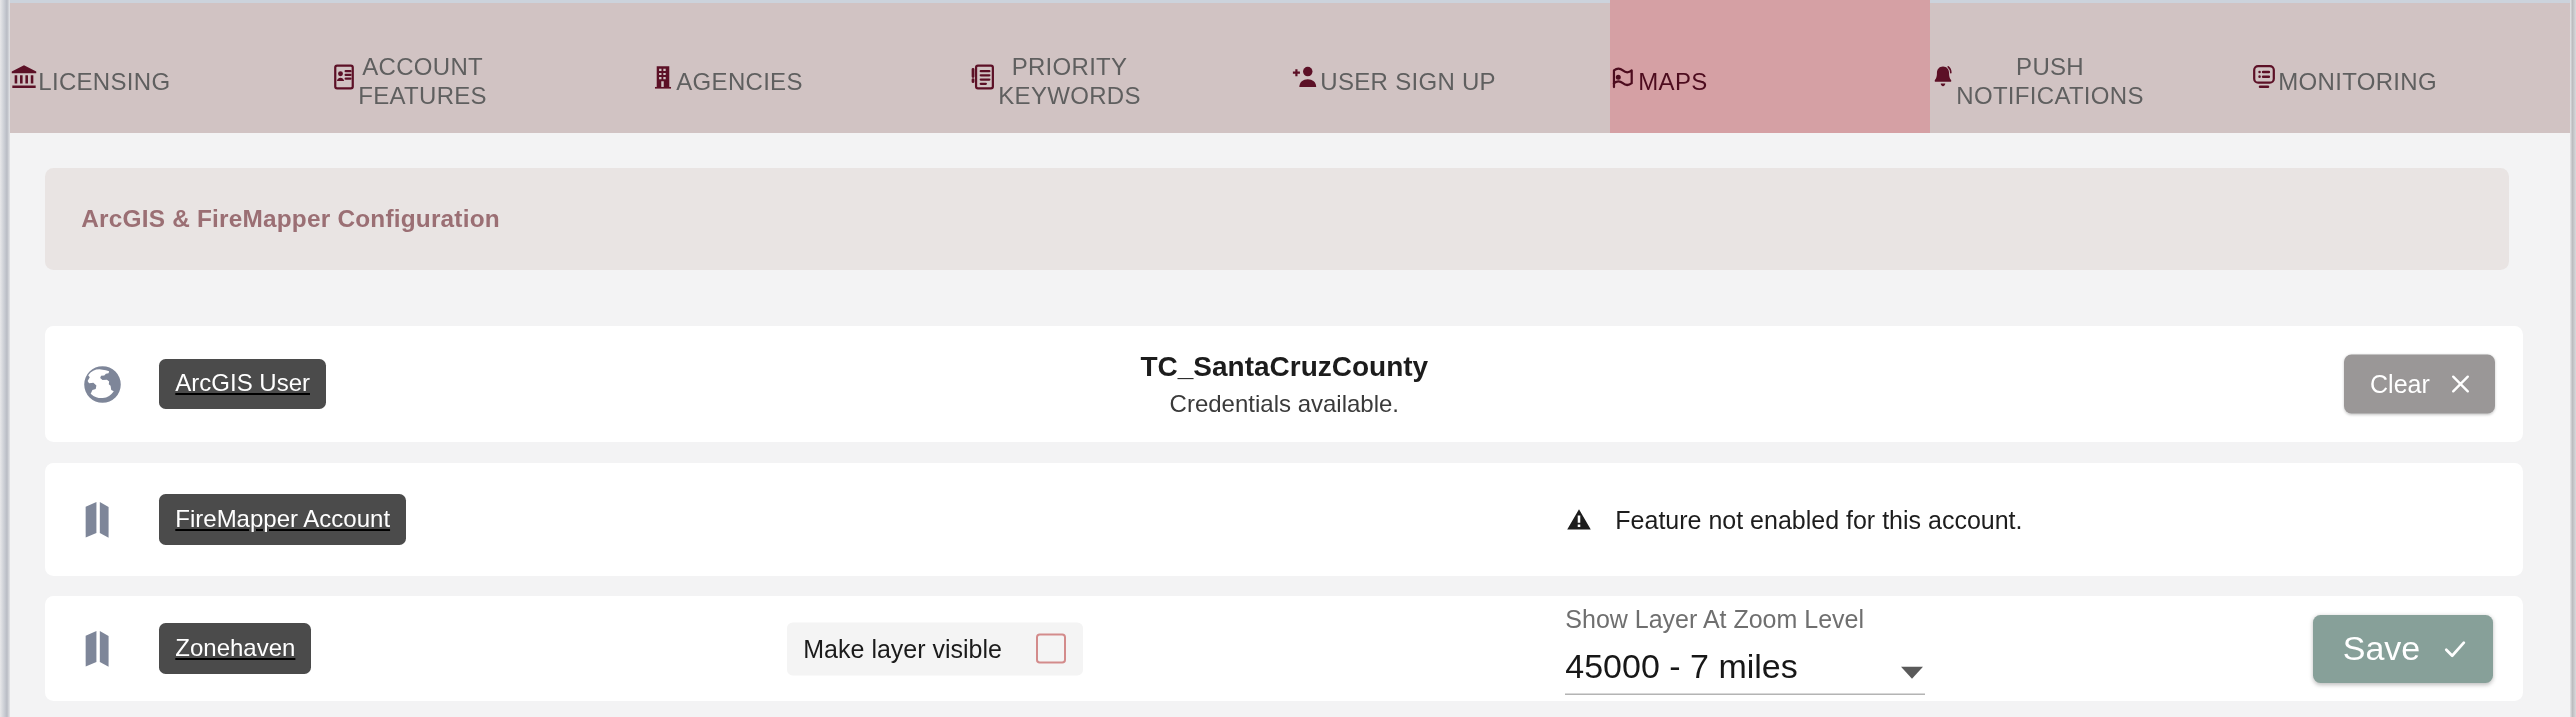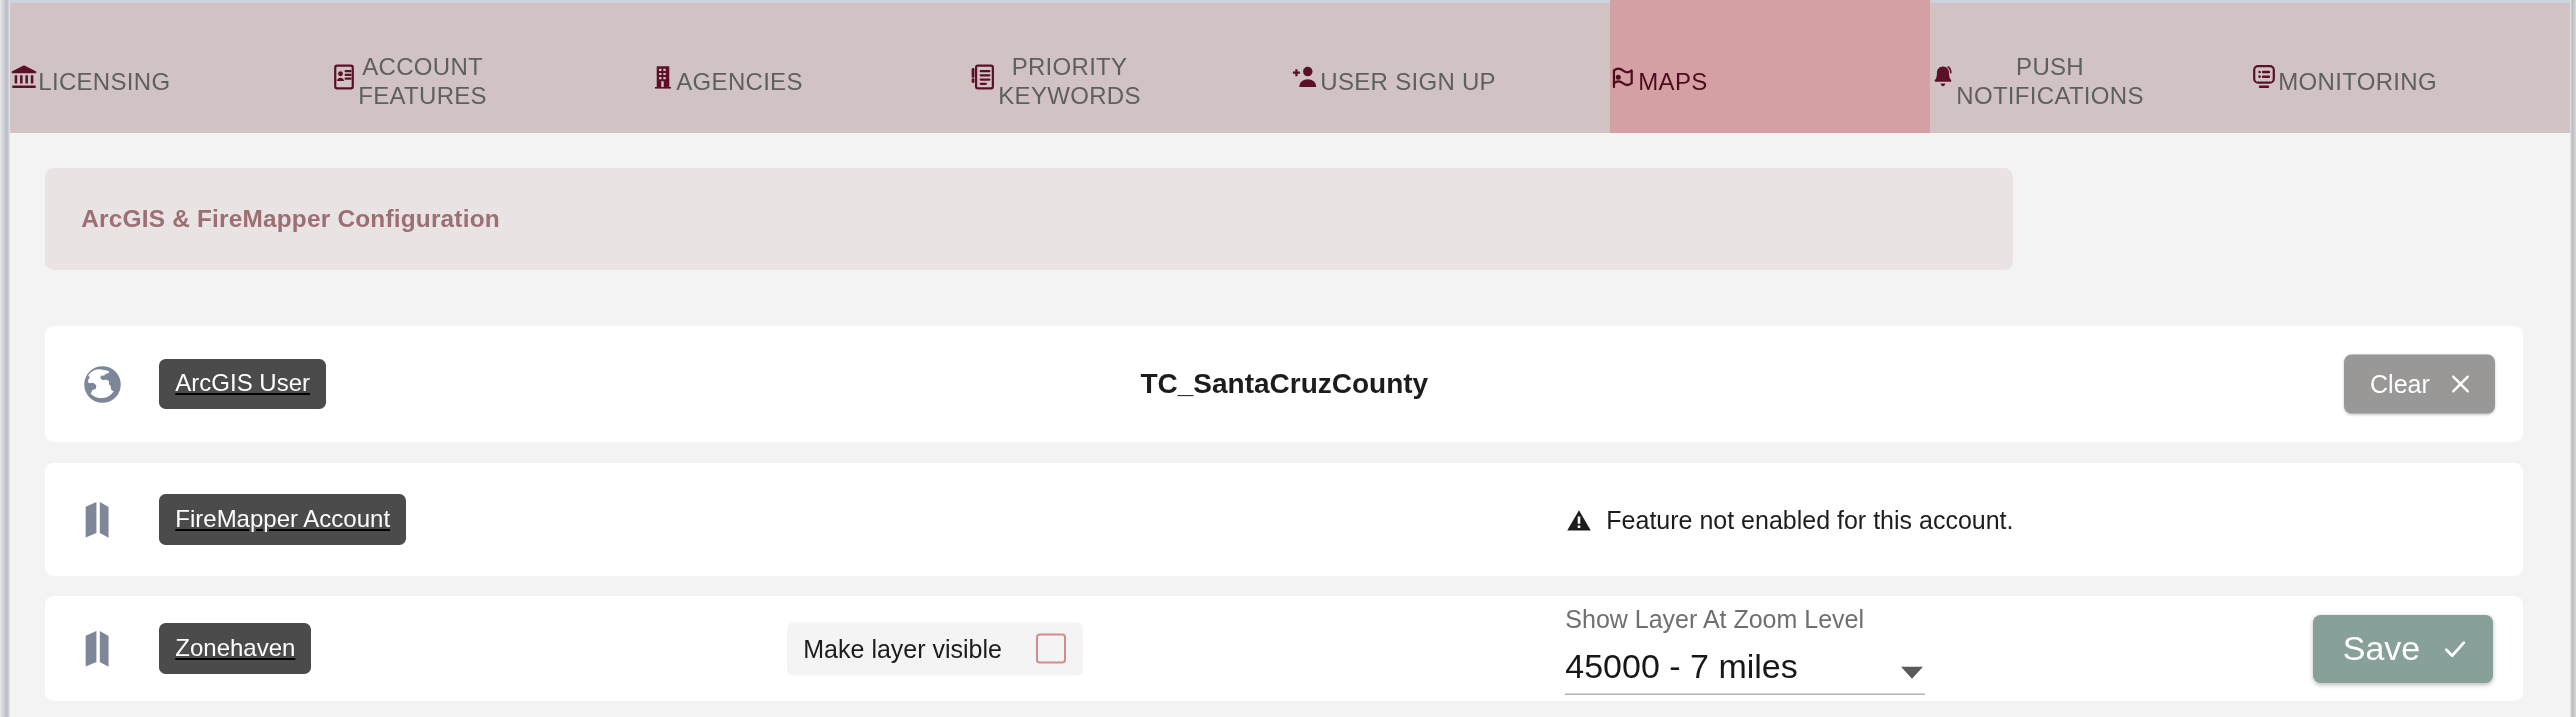--- a/index.html
+++ b/index.html
@@ -89,21 +89,21 @@
     width: 2560px;
     height: 584px;
     background: #f3f3f4;
   }
 
   
   .section-head {
     position: absolute;
     left: 35px;
     top: 35px;
-    width: 1968px;
+    width: 2464px;
     height: 102px;
     background: #e9e4e3;
     border-radius: 8.5px;
     display: flex;
     align-items: center;
     padding-left: 36px;
   }
   .section-head .htitle {
     font-size: 24.4px;
     font-weight: bold;
@@ -191,22 +191,22 @@
   }
   .btn-clear .xglyph { display: flex; align-items: center; }
 
   
   .warn-block {
     position: absolute;
     left: 1520px;
     top: 50%;
     transform: translateY(-50%);
     display: flex;
-    align-items: flex-end;
-    gap: 13px;
+    align-items: flex-start;
+    gap: 22px;
   }
   .warn-block .wicon { color: #1d1d1d; display: flex; align-items: center; }
   .warn-block .wtext {
     font-size: 25px;
     color: #1d1d1d;
     white-space: nowrap;
   }
 
   
   .check-group {
@@ -409,20 +409,21 @@
     <div class="card row1">
       <span class="lead-icon">
         <svg width="43" height="43" viewBox="0 0 24 24" fill="currentColor">
           <path d="M12 1.8A10.2 10.2 0 1 0 22.2 12 10.2 10.2 0 0 0 12 1.8zm0 1.9a8.3 8.3 0 0 1 3.7.9l-.3 1.1-1.5.3-.9 1-1.8.1-.5 1.3 1.3 1.1 2.5-.2 1.2 1-.2 1.5 1 .9.4 2.3 1.4.8a8.3 8.3 0 0 1-12.9 1.3l1-2 1.8-.6.4-1.9-1.7-1.6-2.4.3-.8-1.3 1.2-2.1-.9-1.1A8.3 8.3 0 0 1 12 3.7z"></path>
         </svg>
       </span>
       <span class="chip">ArcGIS User</span>
 
       <div class="center-block">
         <div class="acct-name">TC_SantaCruzCounty</div>
+        <div class="acct-sub">Credentials available.</div>
       </div>
 
       <button class="btn-clear">
         <span>Clear</span>
         <span class="xglyph">
           <svg width="25" height="25" viewBox="0 0 24 24" fill="none" stroke="currentColor" stroke-width="2.3" stroke-linecap="round">
             <path d="M5 5l14 14M19 5L5 19"></path>
           </svg>
         </span>
       </button>

